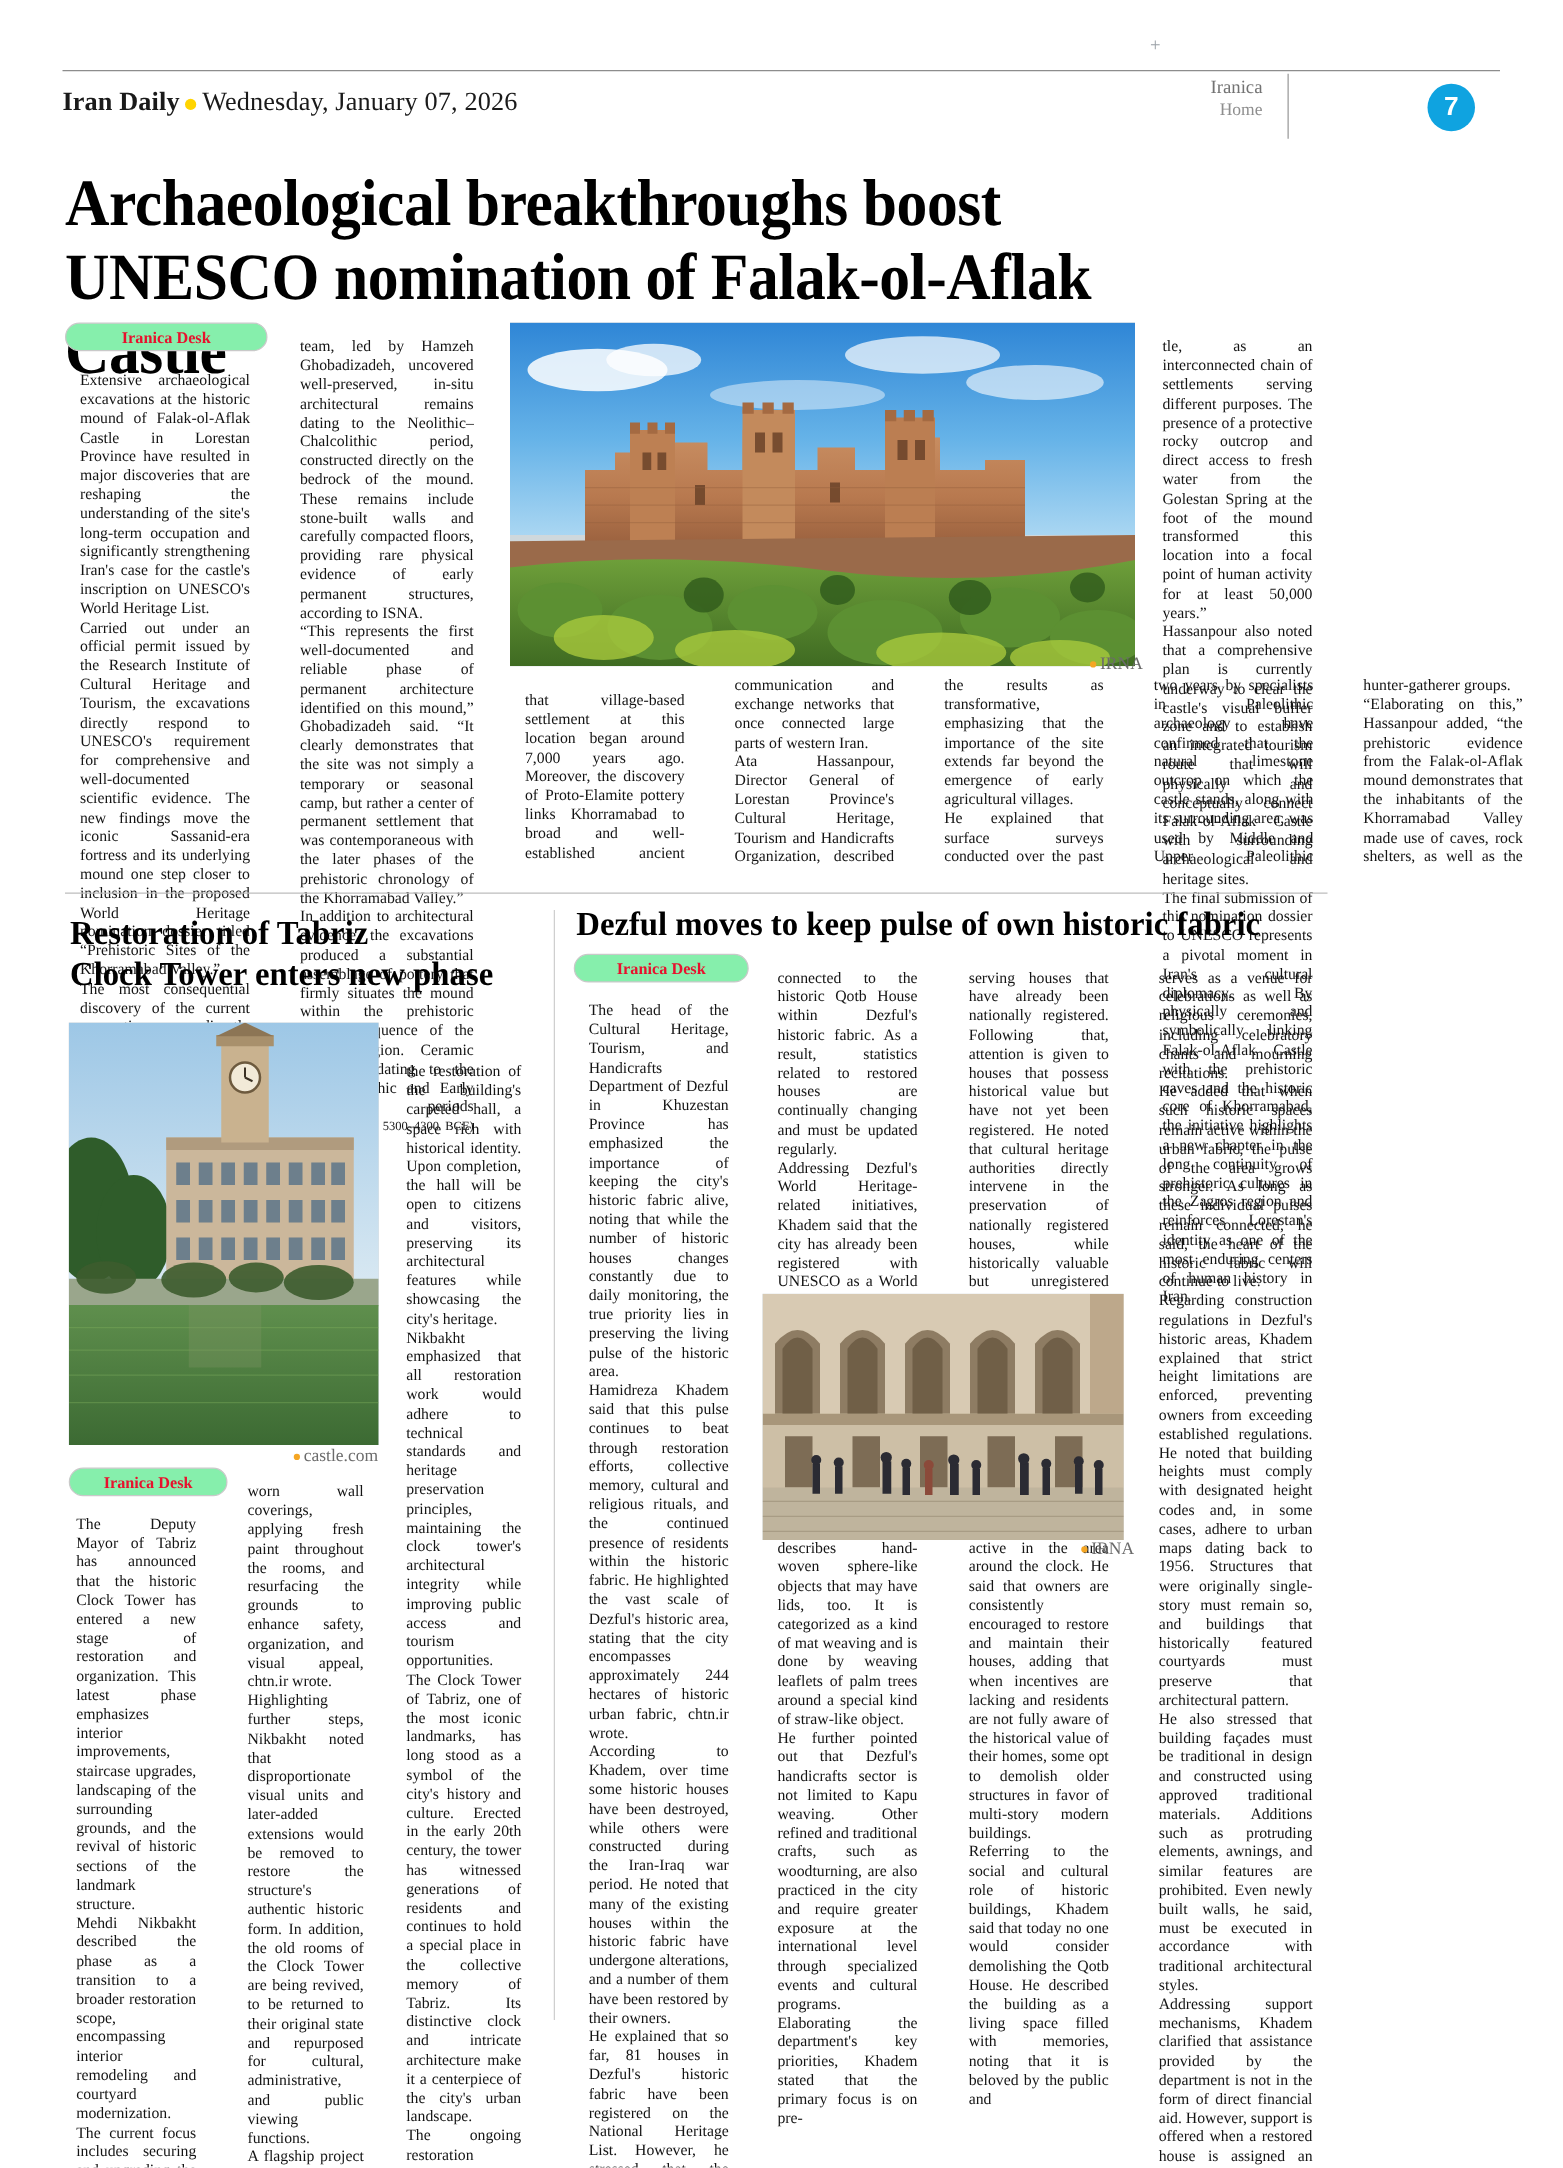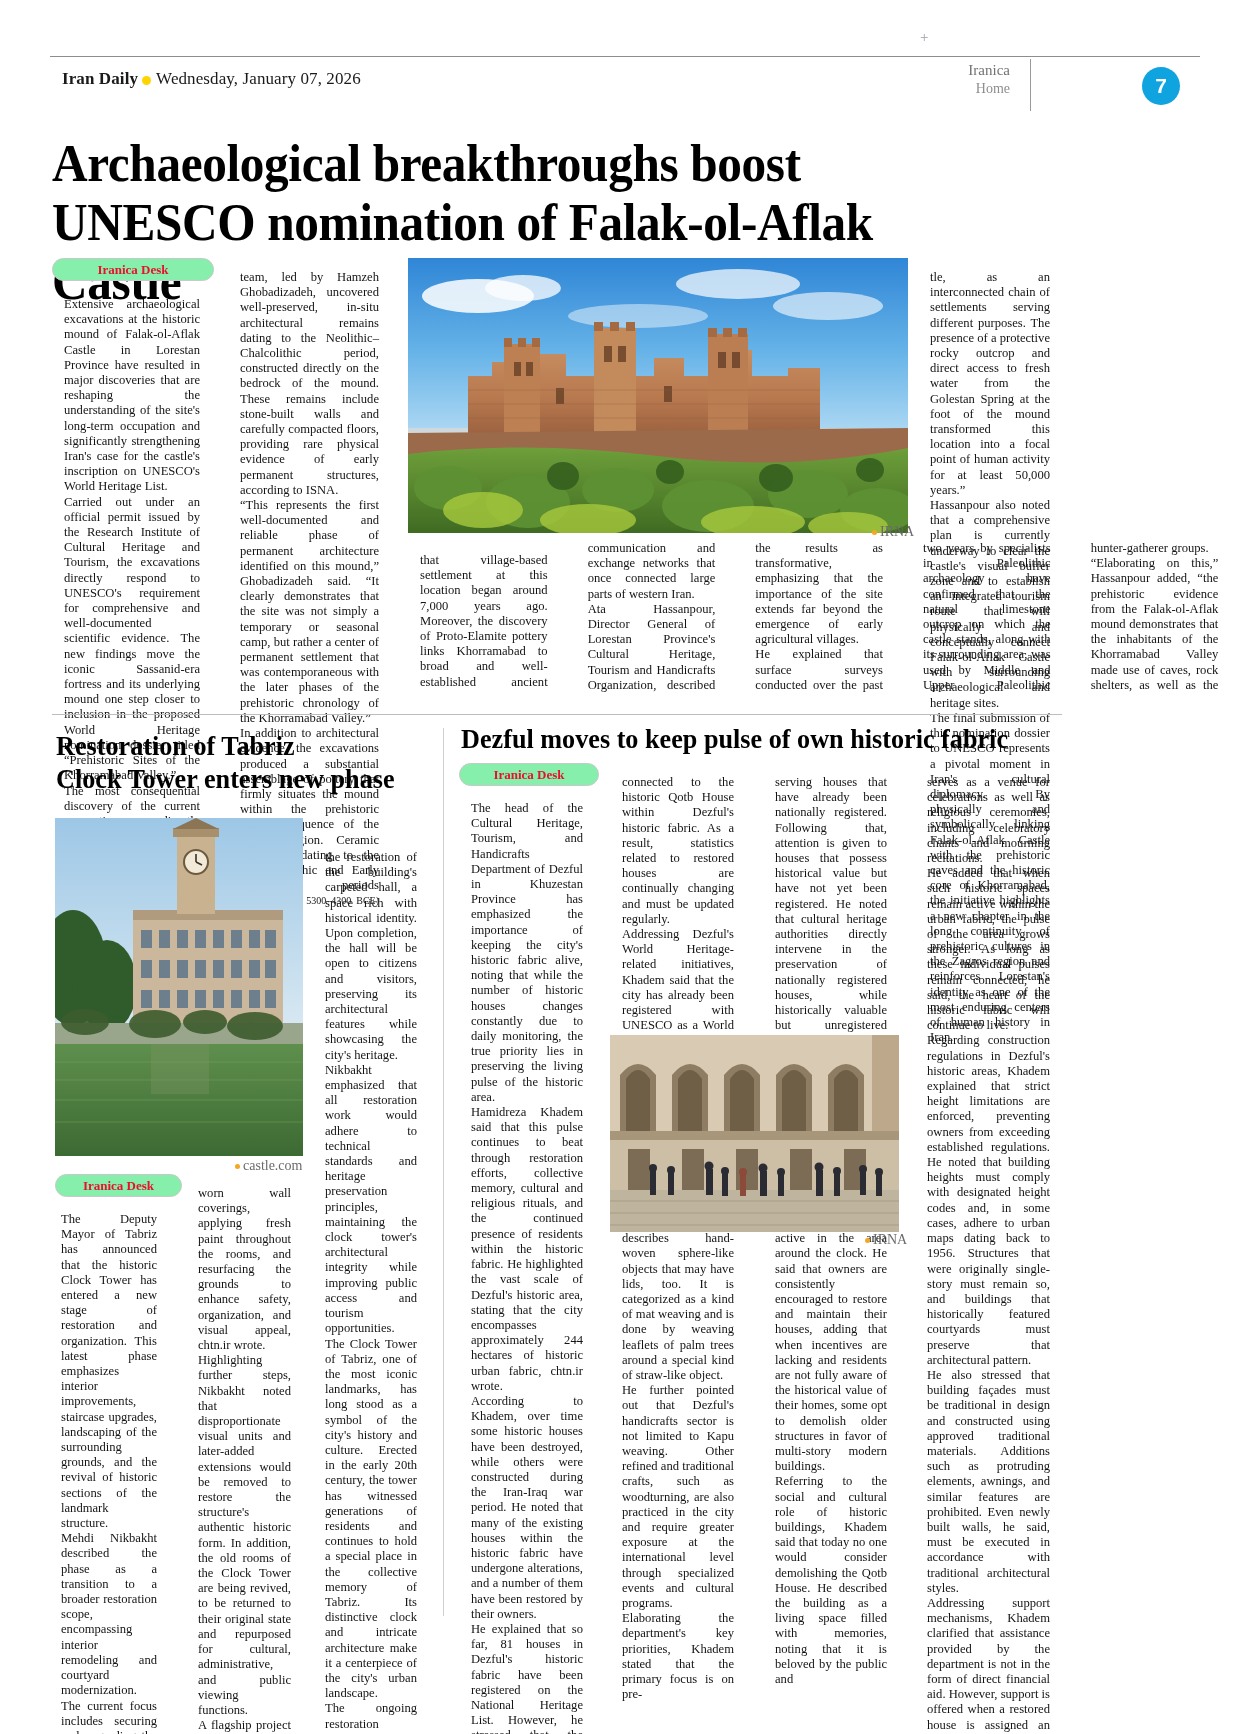--- a/index.html
+++ b/index.html
@@ -19,21 +19,21 @@
   
   .cropmark{position:absolute;color:#9aa0a6;font-size:15px;line-height:1;}
 
   
   .masthead{
     position:absolute;left:50px;top:56px;width:1150px;height:56px;
     border-top:1.5px solid #8d8d8d;
   }
   .mh-left{
     position:absolute;left:0;top:12px;
-    font-size:17px;letter-spacing:.1px;white-space:nowrap;color:#1a1a1a;margin-left:12px;
+    font-size:21px;letter-spacing:.1px;white-space:nowrap;color:#1a1a1a;
   }
   .mh-left b{font-weight:700;}
   .dot-yellow{
     display:inline-block;width:9px;height:9px;border-radius:50%;
     background:#ffd400;margin:0 5px 0 4px;vertical-align:middle;
   }
   .mh-section{
     position:absolute;left:760px;top:5px;width:200px;text-align:right;
   }
   .mh-section .sec-name{font-size:15px;font-weight:400;color:#737373;line-height:1.1;}

